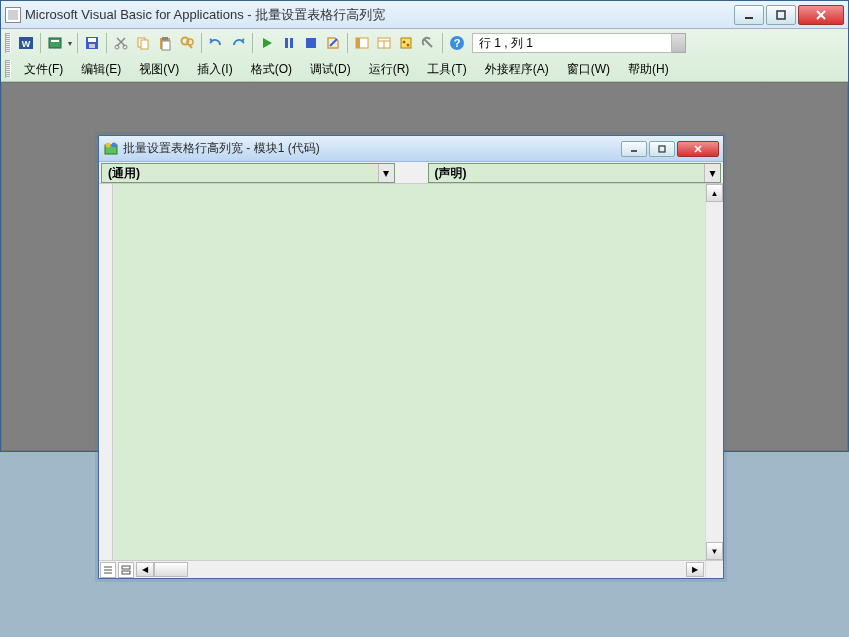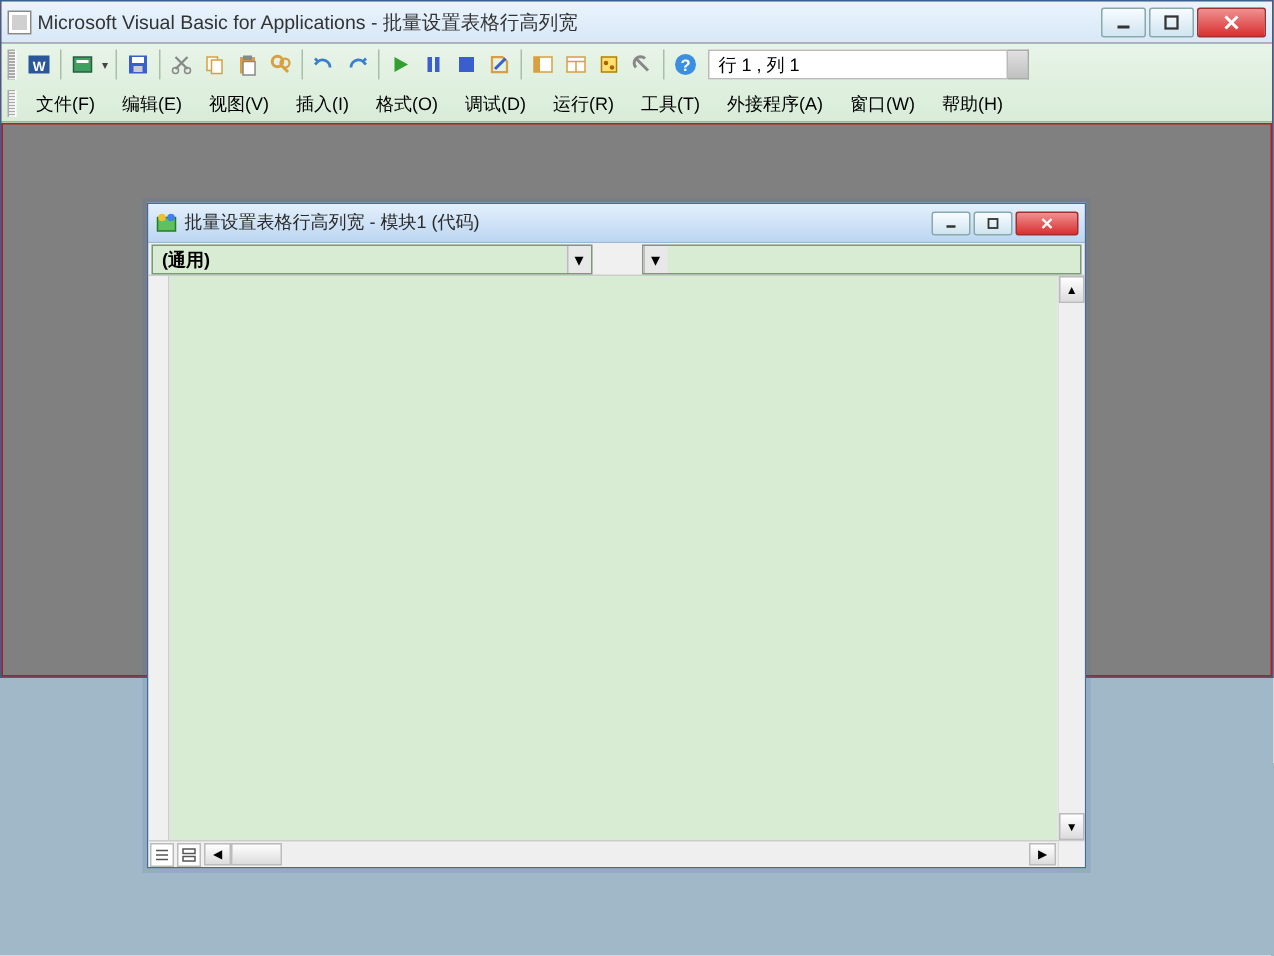--- a/index.html
+++ b/index.html
@@ -1,19 +1,19 @@
 <!DOCTYPE html>
 <html><head>
 <meta charset="utf-8">
 <style>
 * { box-sizing: border-box; margin: 0; padding: 0; }
 body { font-family: "Microsoft YaHei", "Segoe UI", Tahoma, sans-serif; font-size: 12px; background: #a0b8c8; width: 849px; height: 637px; overflow: hidden; position: relative; }
 
 
-.main-window { position: absolute; top: 0; left: 0; width: 849px; height: 452px; background: #b91c1c; border: 1px solid #3a6090; }
+.main-window { position: absolute; top: 0; left: 0; width: 849px; height: 452px; background: #737373; border: 1px solid #3a6090; }
 .main-titlebar { height: 28px; background: linear-gradient(#eaf4fc, #d8e8f8); display: flex; align-items: center; padding: 0 4px; border-bottom: 1px solid #aac; }
 .main-titlebar .title-icon { width: 16px; height: 16px; margin-right: 4px; background: #fff; border: 1px solid #888; position: relative; }
 .main-titlebar .title-icon::before { content: ""; position: absolute; top: 2px; left: 2px; right: 2px; bottom: 2px; background: #d0d0d0; }
 .main-titlebar .title-text { flex: 1; color: #333; font-size: 13px; }
 .main-window-controls { display: flex; gap: 0; }
 .win-btn { width: 30px; height: 20px; border: 1px solid #8aa; border-radius: 2px; display: flex; align-items: center; justify-content: center; font-size: 11px; background: linear-gradient(#f8fcff,#d0e4f0); margin-left: 2px; cursor: default; }
 .win-btn.close { width: 46px; background: linear-gradient(#f09090,#d83030); color: #fff; border-color: #a03030; }
 .win-btn svg { display:block; }
 
 
@@ -269,20 +269,21 @@
             </div>
         </div>
       </div>
 
       <div class="code-toolbar">
         <div class="combo">
           <div class="combo-text">(通用)</div>
           <div class="combo-arrow">▾</div>
         </div>
         <div class="combo">
+          <div class="combo-text">(声明)</div>
           <div class="combo-arrow">▾</div>
         </div>
       </div>
 
       <div class="code-body">
         <div class="code-margin"></div>
         <textarea class="code-editor" spellcheck="false" style=""></textarea>
         <div class="vscroll">
           <div class="sbtn">▲</div>
           <div class="strack"></div>

